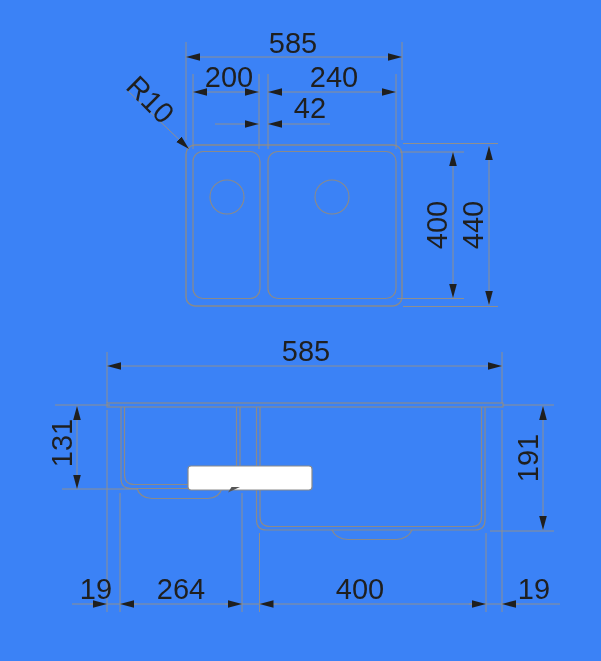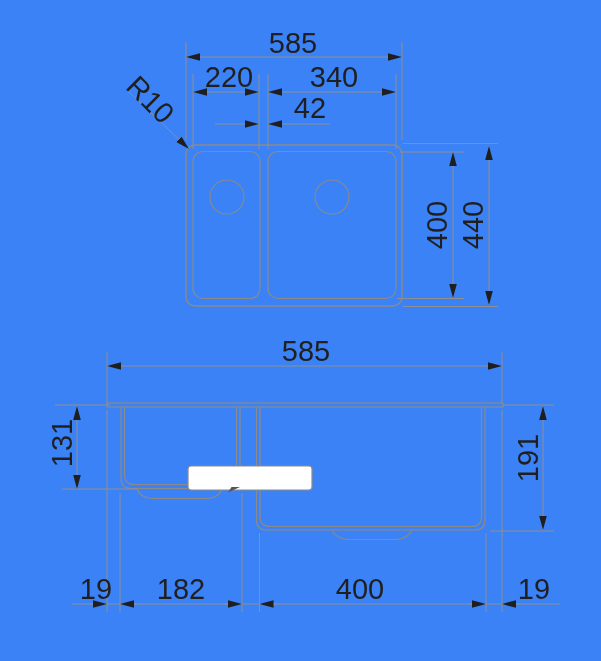--- a/index.html
+++ b/index.html
@@ -106,28 +106,28 @@
       <line x1="90" y1="604" x2="107" y2="604" marker-end="url(#arw)"></line>
       <line x1="137" y1="604" x2="120" y2="604" marker-end="url(#arw)"></line>
       <line x1="225" y1="604" x2="242" y2="604" marker-end="url(#arw)"></line>
       <line x1="277" y1="604" x2="259.5" y2="604" marker-end="url(#arw)"></line>
       <line x1="469" y1="604" x2="486" y2="604" marker-end="url(#arw)"></line>
       <line x1="519" y1="604" x2="502" y2="604" marker-end="url(#arw)"></line>
     </g>
   </svg>
 
   <div class="dim" style="left:293px;top:43px">585</div>
-  <div class="dim" style="left:229px;top:77px">220</div>
-  <div class="dim" style="left:334px;top:77px">340</div>
+  <div class="dim" style="left:229px;top:77px">200</div>
+  <div class="dim" style="left:334px;top:77px">240</div>
   <div class="dim" style="left:310px;top:108px">42</div>
   <div class="dim rot-45" style="left:150px;top:100px">R10</div>
   <div class="dim rot-ccw" style="left:437px;top:225px">400</div>
   <div class="dim rot-ccw" style="left:473px;top:225px">440</div>
 
   <div class="dim" style="left:306px;top:351px">585</div>
   <div class="dim rot-ccw" style="left:62px;top:443px">131</div>
   <div class="dim rot-ccw" style="left:528px;top:458px">191</div>
   <div class="dim" style="left:96px;top:589px">19</div>
-  <div class="dim" style="left:181px;top:589px">182</div>
+  <div class="dim" style="left:181px;top:589px">264</div>
   <div class="dim" style="left:360px;top:589px">400</div>
   <div class="dim" style="left:534px;top:589px">19</div>
 
 </div>
 
 </body></html>

